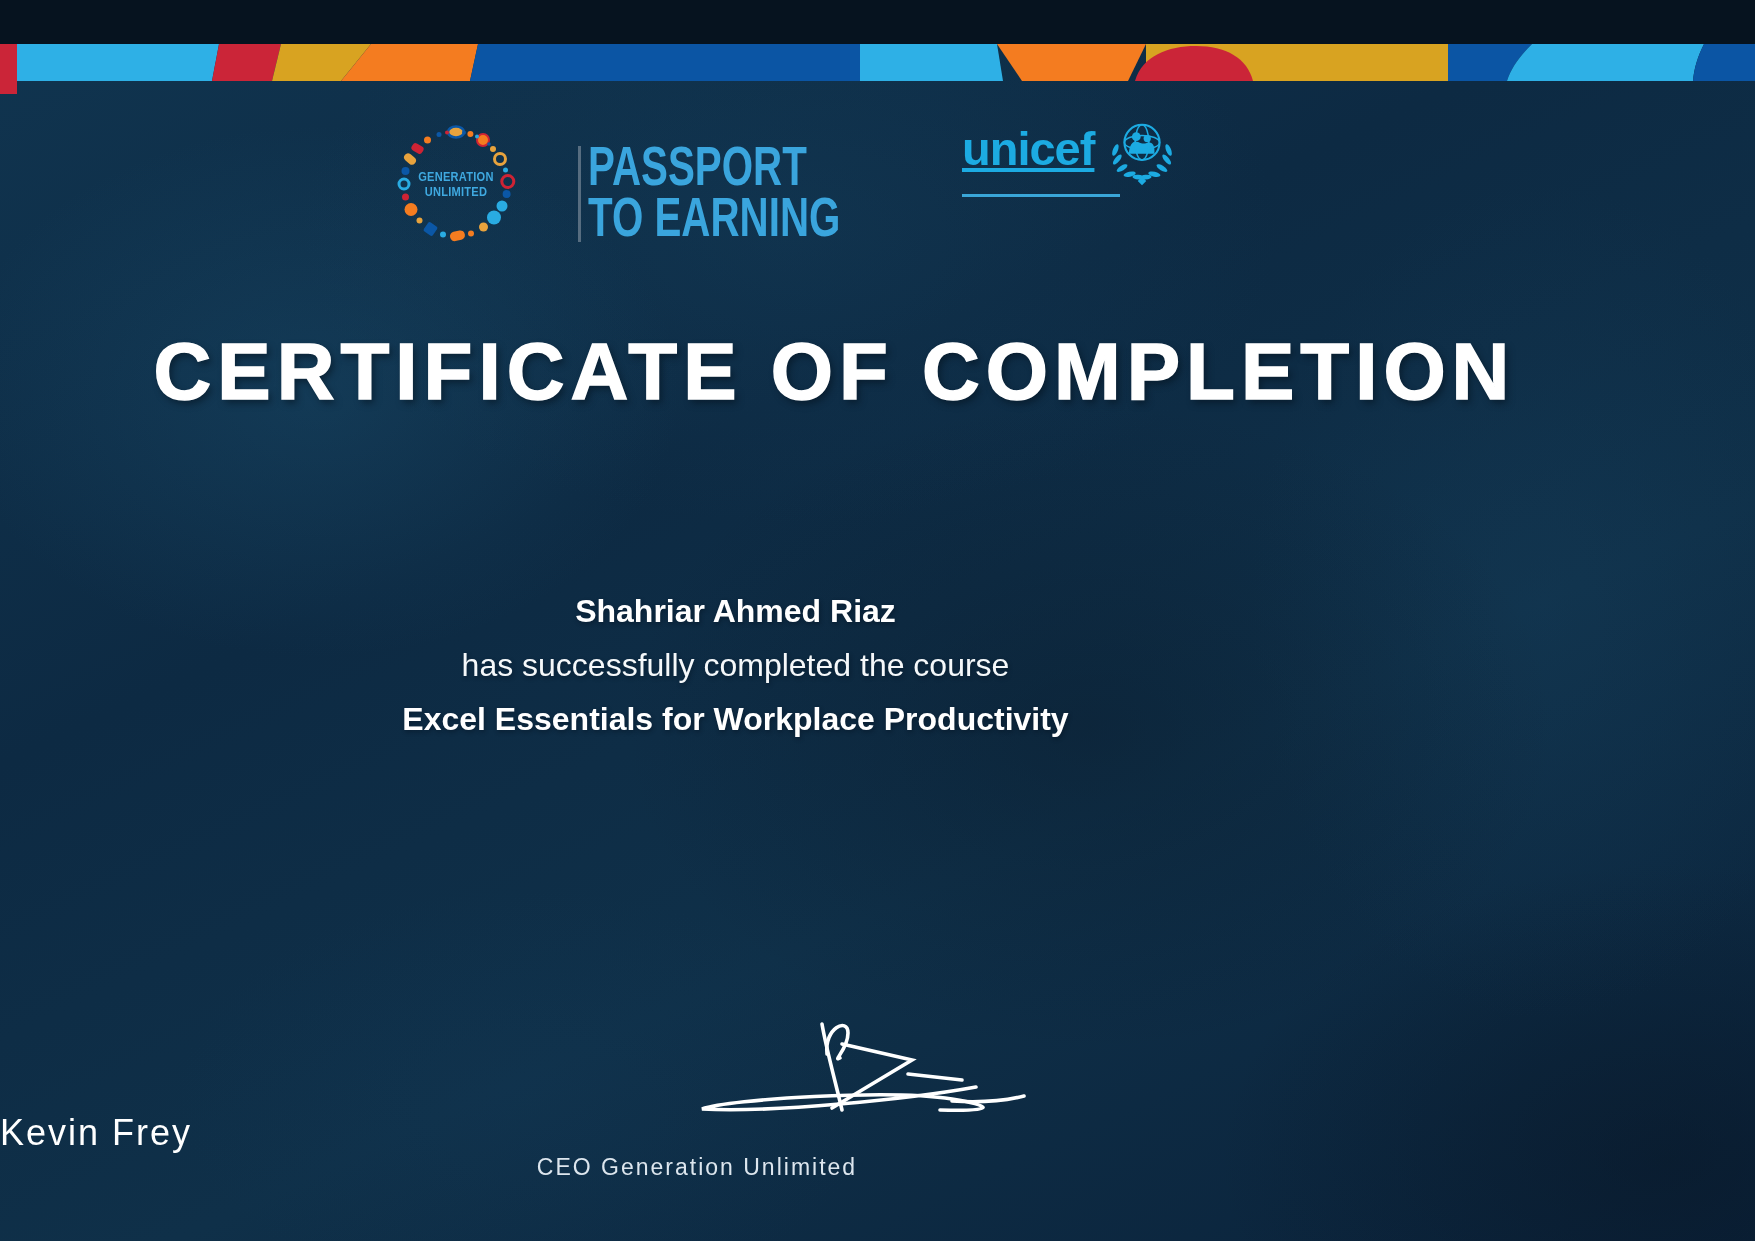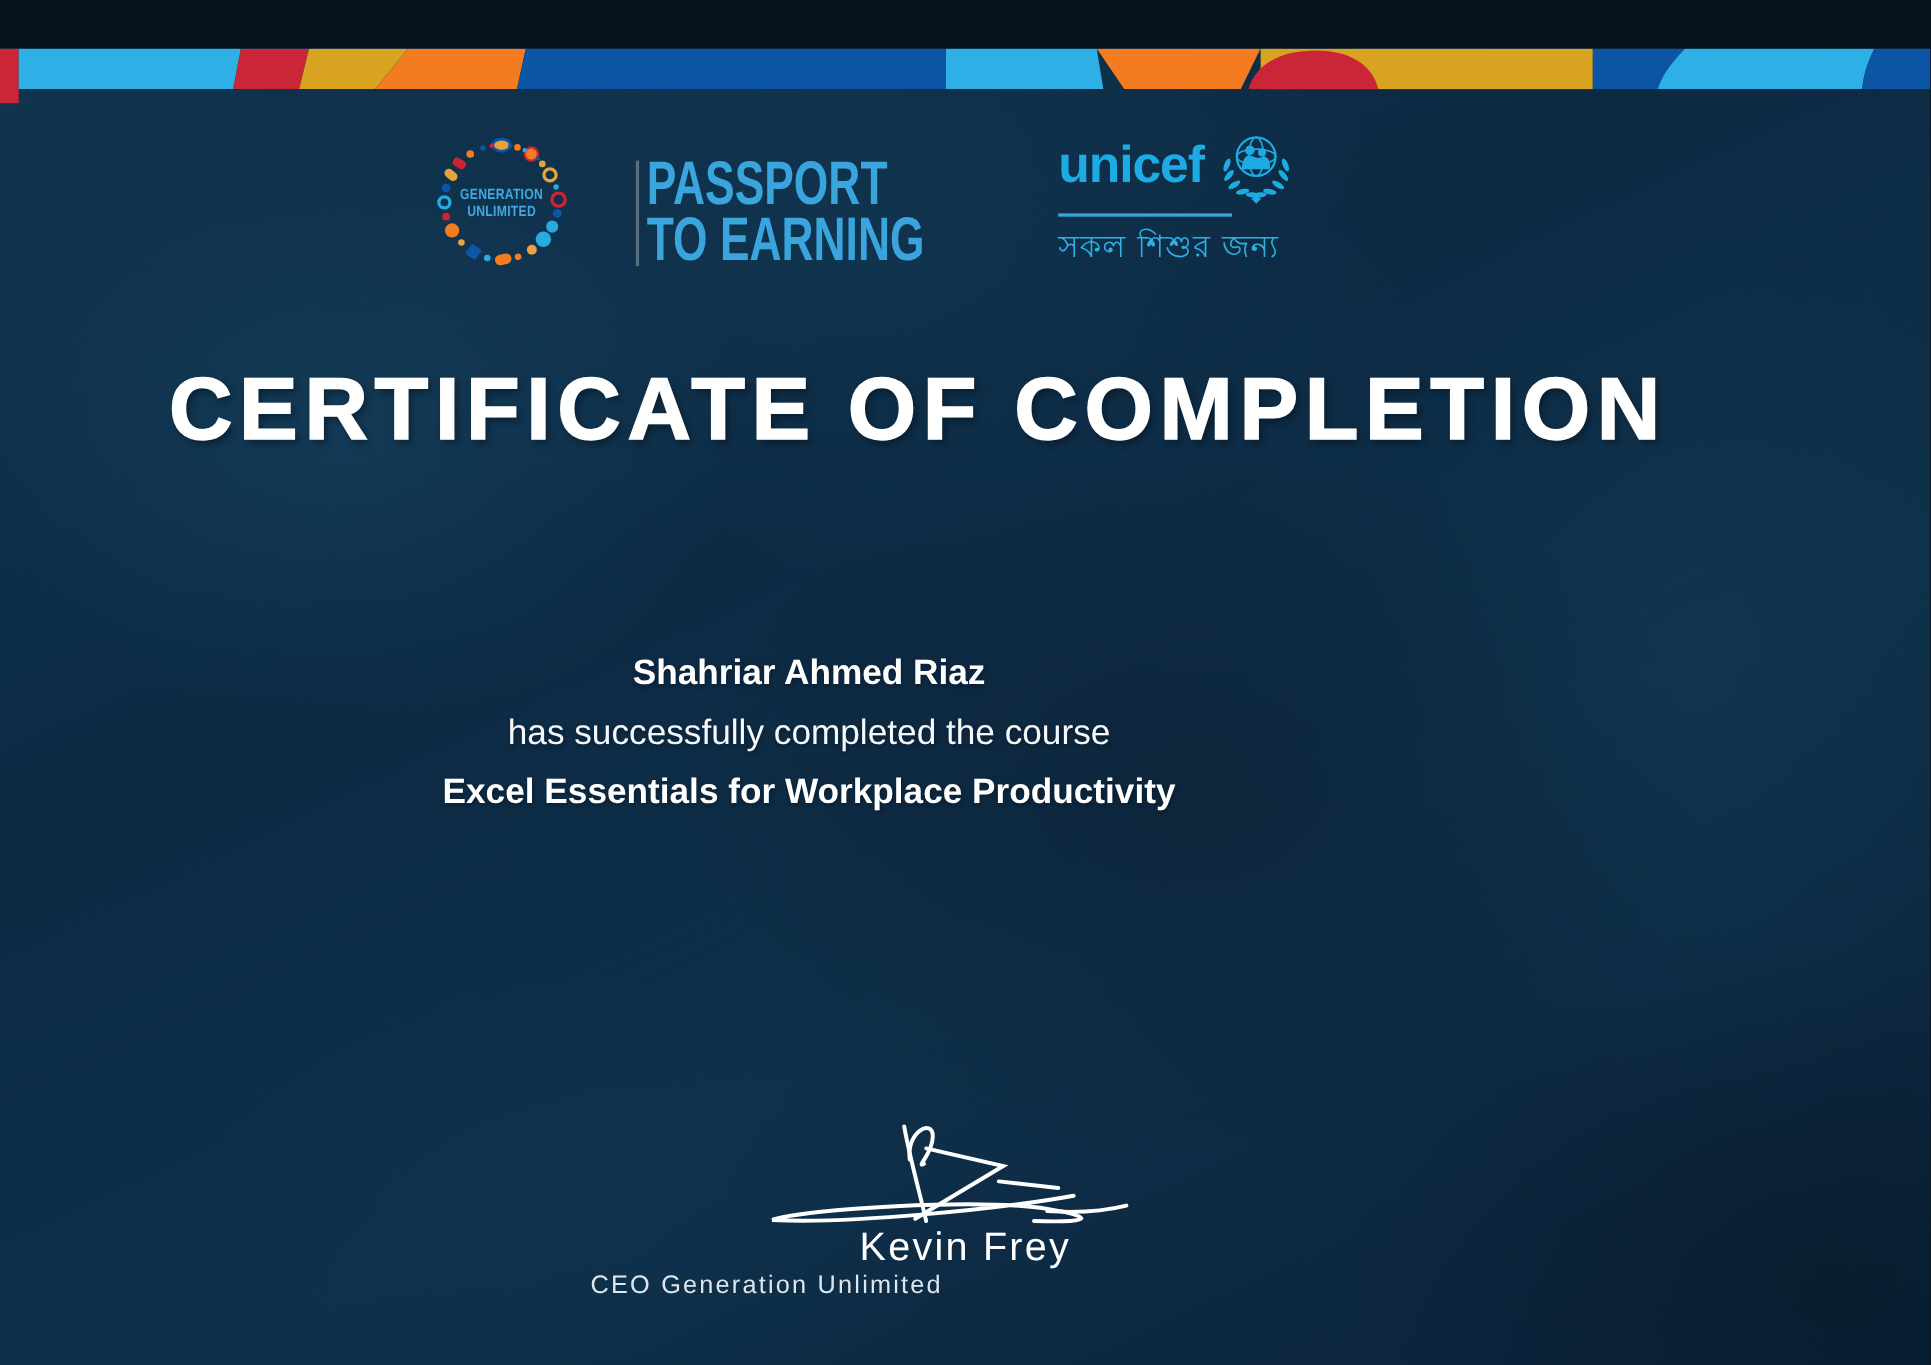--- a/index.html
+++ b/index.html
@@ -28,21 +28,21 @@
     color:#3fa9e0;font-weight:bold;line-height:15px;font-size:13.5px;
     transform:scaleX(.82);letter-spacing:.3px;text-align:center;
   }
   .logo-divider{position:absolute;left:578px;top:102px;width:3px;height:96px;background:#64788a;opacity:.85;}
   .pte{
     position:absolute;left:588px;top:96px;color:#3aa5dd;font-weight:bold;
     font-size:56px;line-height:51px;letter-spacing:0;
     transform:scaleX(.72);transform-origin:left top;white-space:nowrap;
   }
   .unicef{position:absolute;left:962px;top:68px;color:#1cabe2;}
-  .unicef-row{display:flex;align-items:flex-start;}
+  .unicef-row{display:flex;align-items:flex-start;text-decoration:underline;}
   .unicef-word{font-size:47px;font-weight:bold;letter-spacing:-1px;line-height:74px;}
   .unicef-emblem{margin-left:10px;}
   .unicef-rule{width:158px;height:3px;background:#3aa6d8;margin-top:6px;}
   .unicef-bengali{margin-top:6px;font-size:28px;letter-spacing:1px;color:#2db0e4;
     font-family:"DejaVu Sans","Liberation Sans",sans-serif;}
 
   
   .title{
     position:absolute;left:0;top:282px;width:1669px;text-align:center;
     color:#ffffff;font-size:80px;font-weight:bold;letter-spacing:6px;
@@ -55,21 +55,21 @@
   .body-block{
     position:absolute;left:0;top:540px;width:1471px;text-align:center;
     color:#f5f8fa;font-size:32px;line-height:54px;
     text-shadow:1px 2px 4px rgba(4,16,28,.45);
   }
   .body-block .bold{font-weight:bold;color:#ffffff;}
 
   
   .signature-svg{position:absolute;left:690px;top:972px;}
   .signer-name{
-    position:absolute;left:0;top:1068px;width:1755px;text-align:center;
+    position:absolute;left:0;top:1068px;width:1755px;
     color:#ffffff;font-size:36px;letter-spacing:2px;font-weight:400;
   }
   .signer-title{
     position:absolute;left:0;top:1110px;width:1394px;text-align:center;
     color:#dde6ee;font-size:23px;letter-spacing:2px;font-weight:400;
   }
 </style>
 </head>
 <body>
 
@@ -156,21 +156,20 @@
           <path d="M26,44 C27,33 31,29.5 36,31.5 C40,33.5 42,33.5 45,32.5 C51,30.5 54,35.5 53,44 Z"></path>
         </g>
         <g fill="none" stroke="#1cabe2">
           <circle cx="40" cy="32" r="18.5" stroke-width="2.2"></circle>
           <ellipse cx="40" cy="32" rx="18.5" ry="7.2" stroke-width="1.6"></ellipse>
           <ellipse cx="40" cy="32" rx="7.2" ry="18.5" stroke-width="1.6"></ellipse>
         </g>
       </svg>
     </div>
     <div class="unicef-rule"></div>
-    <div class="unicef-bengali">সকল শিশুর জন্য</div>
   </div>
 
   <div class="title">CERTIFICATE OF COMPLETION</div>
 
   <div class="body-block">
     <div class="bold">Shahriar Ahmed Riaz</div>
     <div>has successfully completed the course</div>
     <div class="bold">Excel Essentials for Workplace Productivity</div>
   </div>
 

